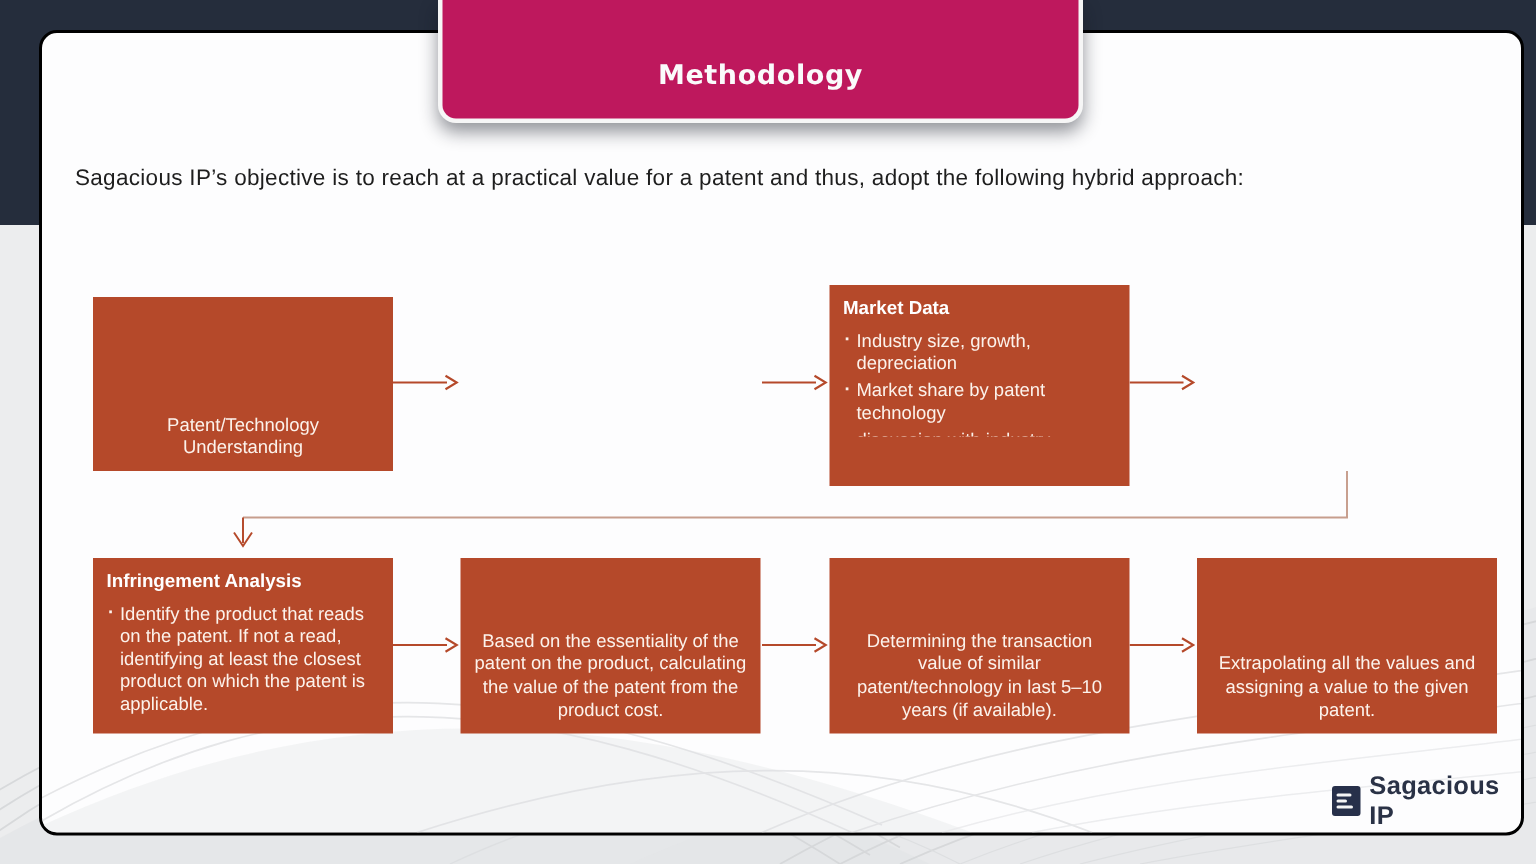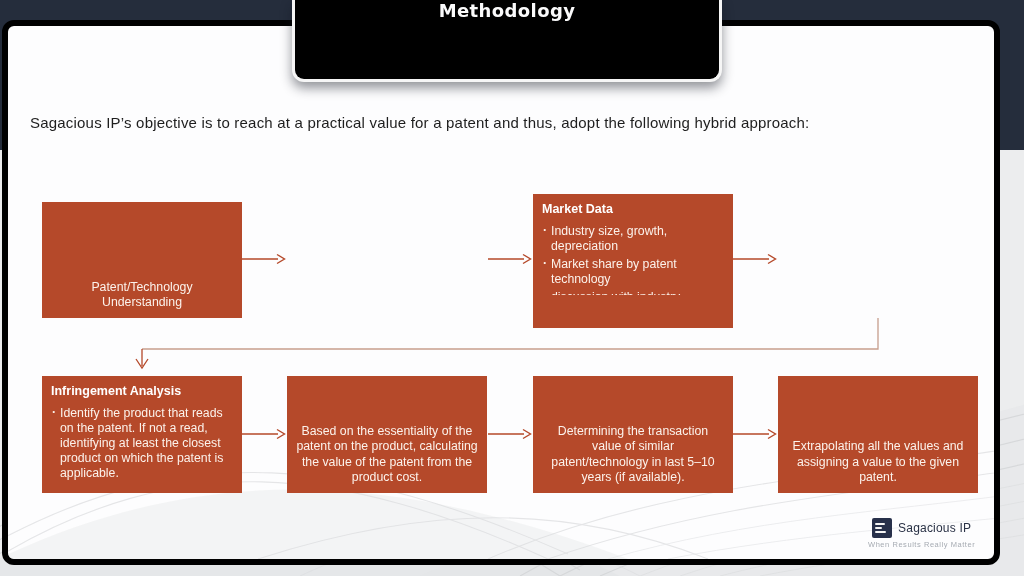--- a/index.html
+++ b/index.html
@@ -4,29 +4,29 @@
 <style>
   html,body{margin:0;padding:0;}
   body{
     width:1024px;height:576px;position:relative;overflow:hidden;
     background:#ECEDEE;
     font-family:"Liberation Sans",sans-serif;
   }
   .bg-band{position:absolute;left:0;top:0;width:1024px;height:150px;background:#252D3C;}
   #bg-waves{position:absolute;left:0;top:0;z-index:0;}
   .slide{
-    position:absolute;left:2px;top:20px;width:986px;height:533px;
-    background:#FDFDFE;border:6px solid #000000;border-radius:12px;
+    position:absolute;left:26px;top:20px;width:986px;height:533px;
+    background:#FDFDFE;border:2px solid #000000;border-radius:12px;
     z-index:1;overflow:hidden;
   }
   .title-plate{
     position:absolute;left:292px;top:0px;width:430px;height:82px;
-    background:#000000;border:3px solid #F6F6F6;border-top:none;
+    background:#be185d;border:3px solid #F6F6F6;border-top:none;
     border-radius:0 0 12px 12px;z-index:3;
-    display:flex;justify-content:center;
+    display:flex;align-items:flex-end;justify-content:center;
     box-shadow:0 6px 12px rgba(15,20,30,0.45);
     box-sizing:border-box;
   }
   .title-plate .ttl{
     color:#FAFAFB;font-size:18px;font-weight:bold;letter-spacing:.4px;
     font-family:"DejaVu Sans",sans-serif;margin-bottom:18px;
   }
   .intro{
     position:absolute;left:22px;top:88px;width:920px;
     font-size:15px;letter-spacing:.2px;color:#1E1E1E;z-index:2;
@@ -55,21 +55,21 @@
   .logo-row{display:flex;align-items:center;gap:6px;}
   .logo-icon{
     width:20px;height:20px;background:#27304A;border-radius:2px;
     display:flex;flex-direction:column;justify-content:center;gap:2px;padding-left:3px;
     box-sizing:border-box;
   }
   .logo-icon i{display:block;height:2px;background:#F5F5F5;border-radius:1px;}
   .logo-icon i:nth-child(1){width:10px;}
   .logo-icon i:nth-child(2){width:7px;}
   .logo-icon i:nth-child(3){width:11px;}
-  .logo-name{font-size:12px;font-weight:normal;color:#2A3246;letter-spacing:.2px;}
+  .logo-name{font-size:17px;font-weight:bold;color:#2A3246;letter-spacing:.2px;}
   .logo-tag{font-size:7.5px;color:#A6ABB2;letter-spacing:.55px;margin-top:2px;white-space:nowrap;}
 </style>
 </head>
 <body>
 
 <div class="bg-band"></div>
 
 <svg id="bg-waves" width="1024" height="576" viewBox="0 0 1024 576">
   <path d="M-30 576 C160 460 360 450 620 576 Z" fill="#DEE0E2" opacity="0.45"></path>
   <path d="M420 576 C640 480 860 455 1040 400 L1040 576 Z" fill="#E4E6E8" opacity="0.5"></path>

